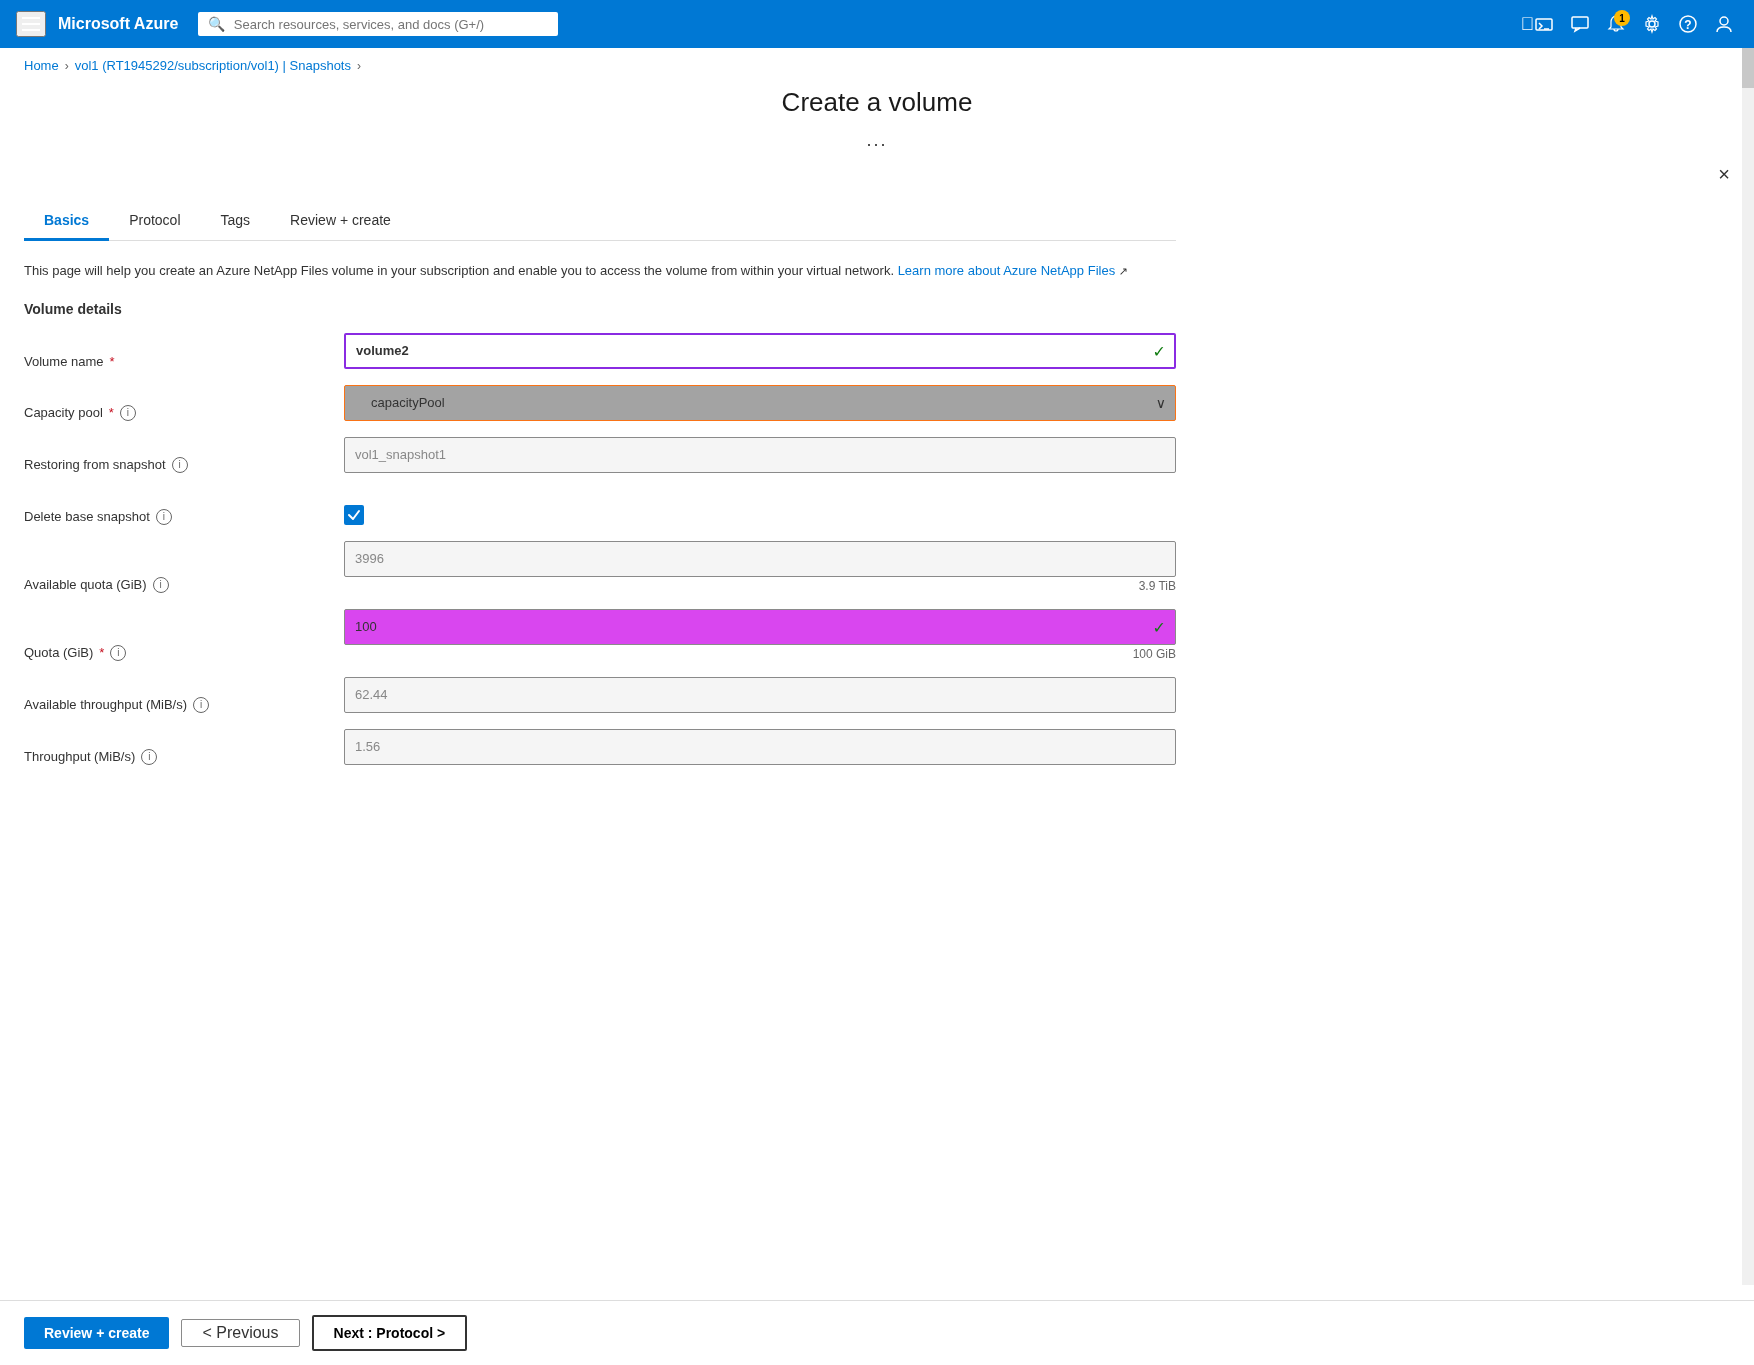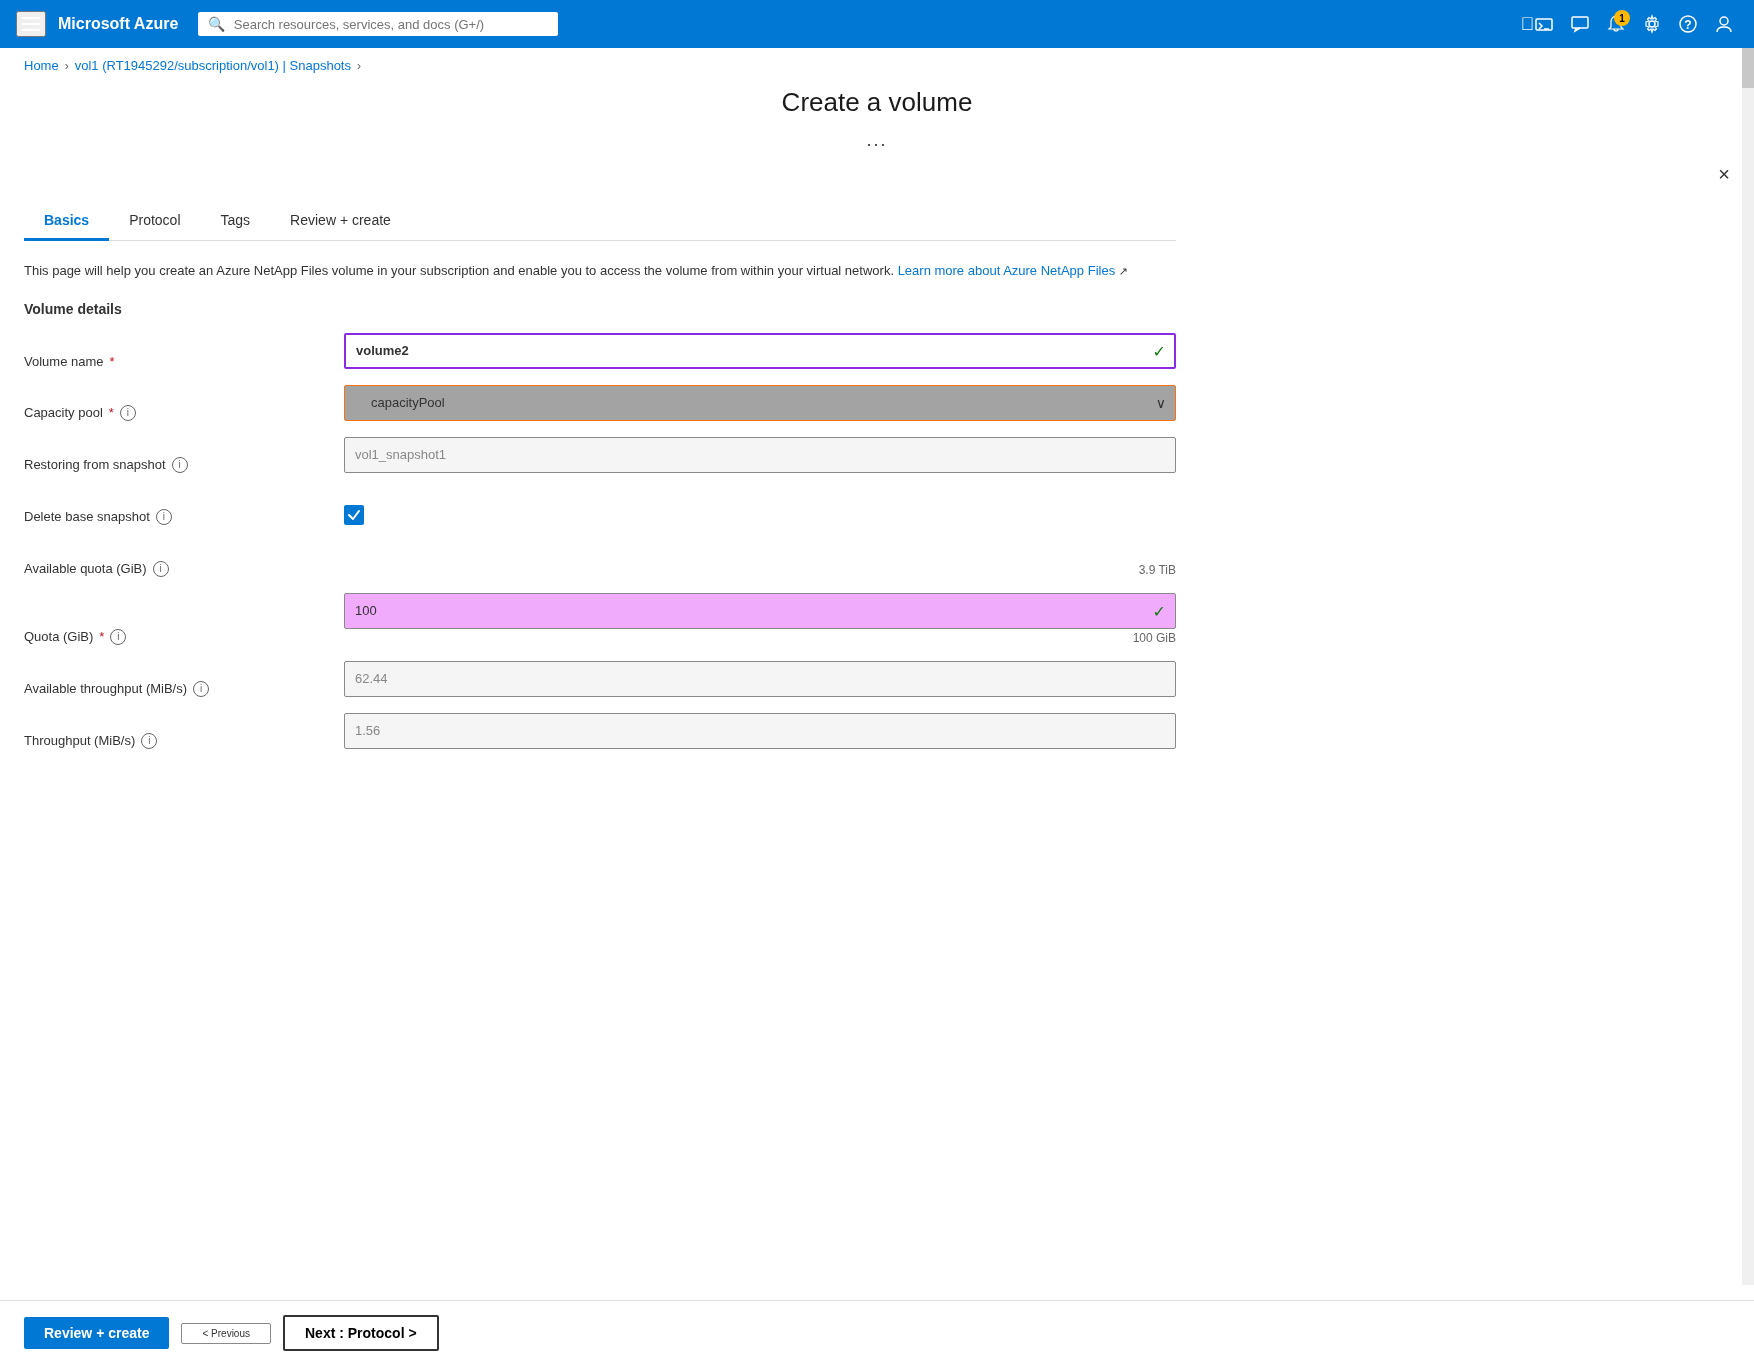--- a/index.html
+++ b/index.html
@@ -157,21 +157,21 @@
       padding: 14px 24px;
       z-index: 100;
     }
     .btn-primary {
       background: #0078d4; color: #fff; border: none;
       padding: 8px 20px; font-size: 14px; font-weight: 600;
       border-radius: 2px; cursor: pointer;
     }
     .btn-default {
       background: #fff; color: #333; border: 1px solid #8a8a8a;
-      padding: 4px 20px; font-size: 10px;
+      padding: 4px 20px; font-size: 16px;
       border-radius: 2px; cursor: pointer;
     }
     .btn-next {
       background: #fff; color: #000; border: 2px solid #333;
       padding: 8px 20px; font-size: 14px; font-weight: 600;
       border-radius: 2px; cursor: pointer;
     }
 
     
     .content-area {
@@ -330,33 +330,34 @@
         </div>
       </div>
     </div>
 
     <div class="form-row">
       <div class="form-label">
         <span>Available quota (GiB)</span>
         <i class="info-icon">i</i>
       </div>
       <div class="form-control-wrap">
+        <input type="text" class="form-input disabled" value="3996" readonly="" style="">
         <div class="hint-text">3.9 TiB</div>
       </div>
     </div>
 
     <div class="form-row">
       <div class="form-label">
         <span>Quota (GiB)</span>
         <span class="required">*</span>
         <i class="info-icon">i</i>
       </div>
       <div class="form-control-wrap">
         <div style="position:relative;">
-          <input type="text" value="100" style="width: 100%; height: 36px; padding: 6px 32px 6px 10px; border: 1px solid rgb(138, 138, 138); border-radius: 2px; font-size: 13px; color: rgb(51, 51, 51); background: #f0abfc; outline: none;">
+          <input type="text" value="100" style="width: 100%; height: 36px; padding: 6px 32px 6px 10px; border: 1px solid rgb(138, 138, 138); border-radius: 2px; font-size: 13px; color: rgb(51, 51, 51); background: #d946ef; outline: none;">
           <span style="position:absolute;right:10px;top:50%;transform:translateY(-50%);color:#107c10;font-size:16px;">✓</span>
         </div>
         <div class="hint-text">100 GiB</div>
       </div>
     </div>
 
     <div class="form-row">
       <div class="form-label">
         <span>Available throughput (MiB/s)</span>
         <i class="info-icon">i</i>

